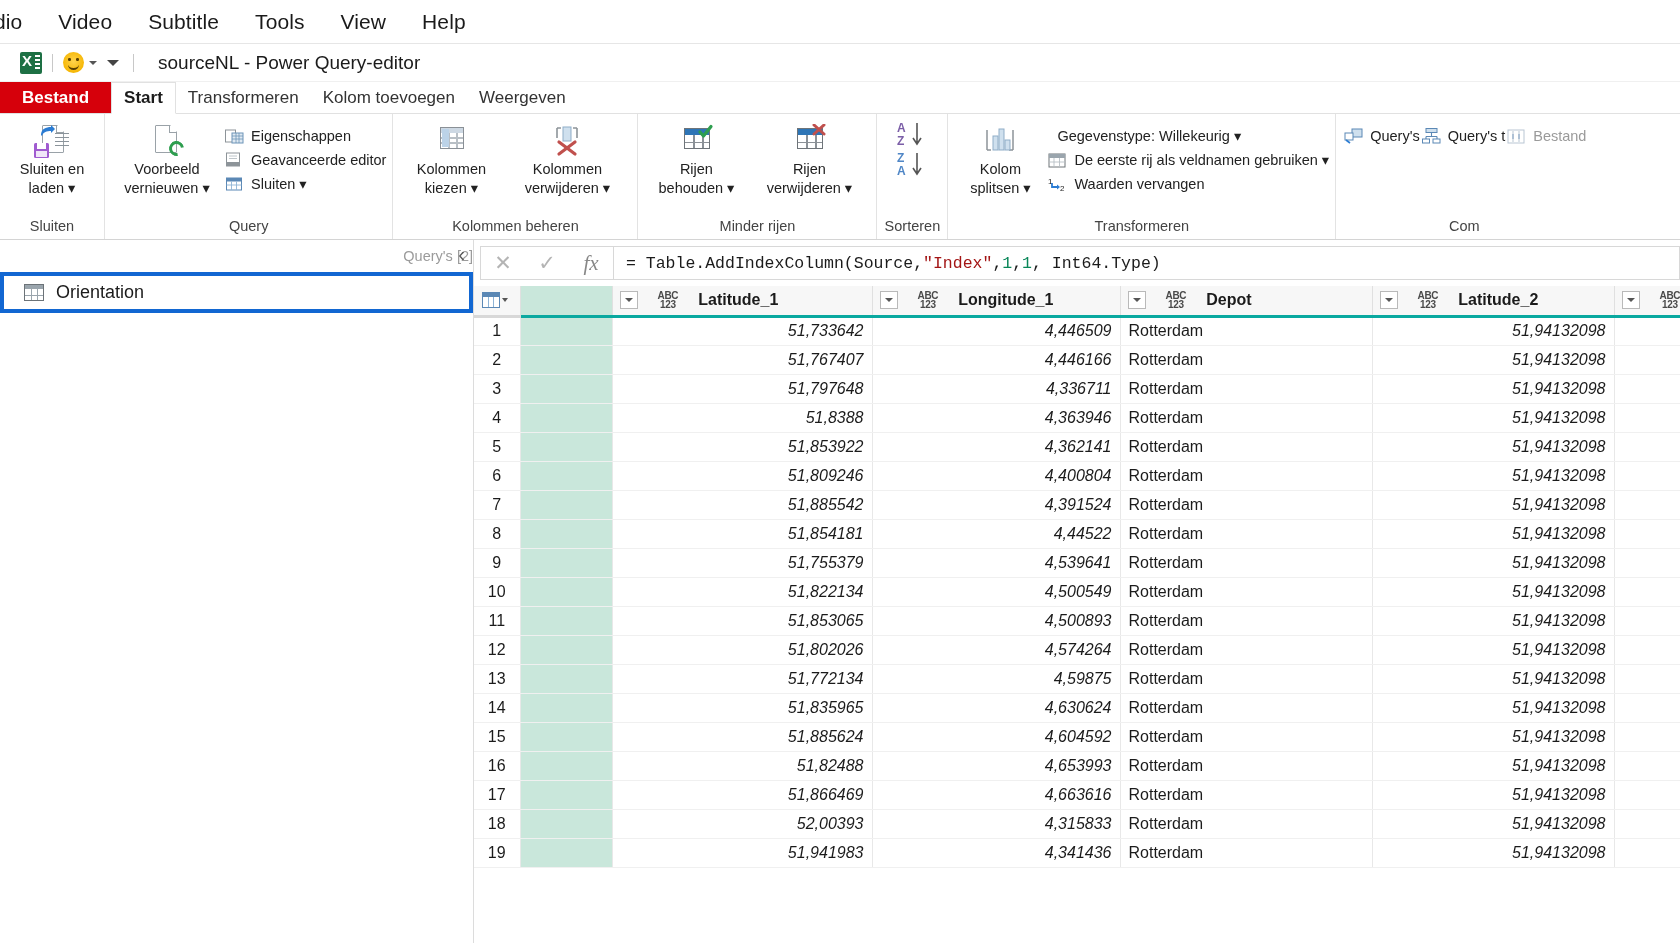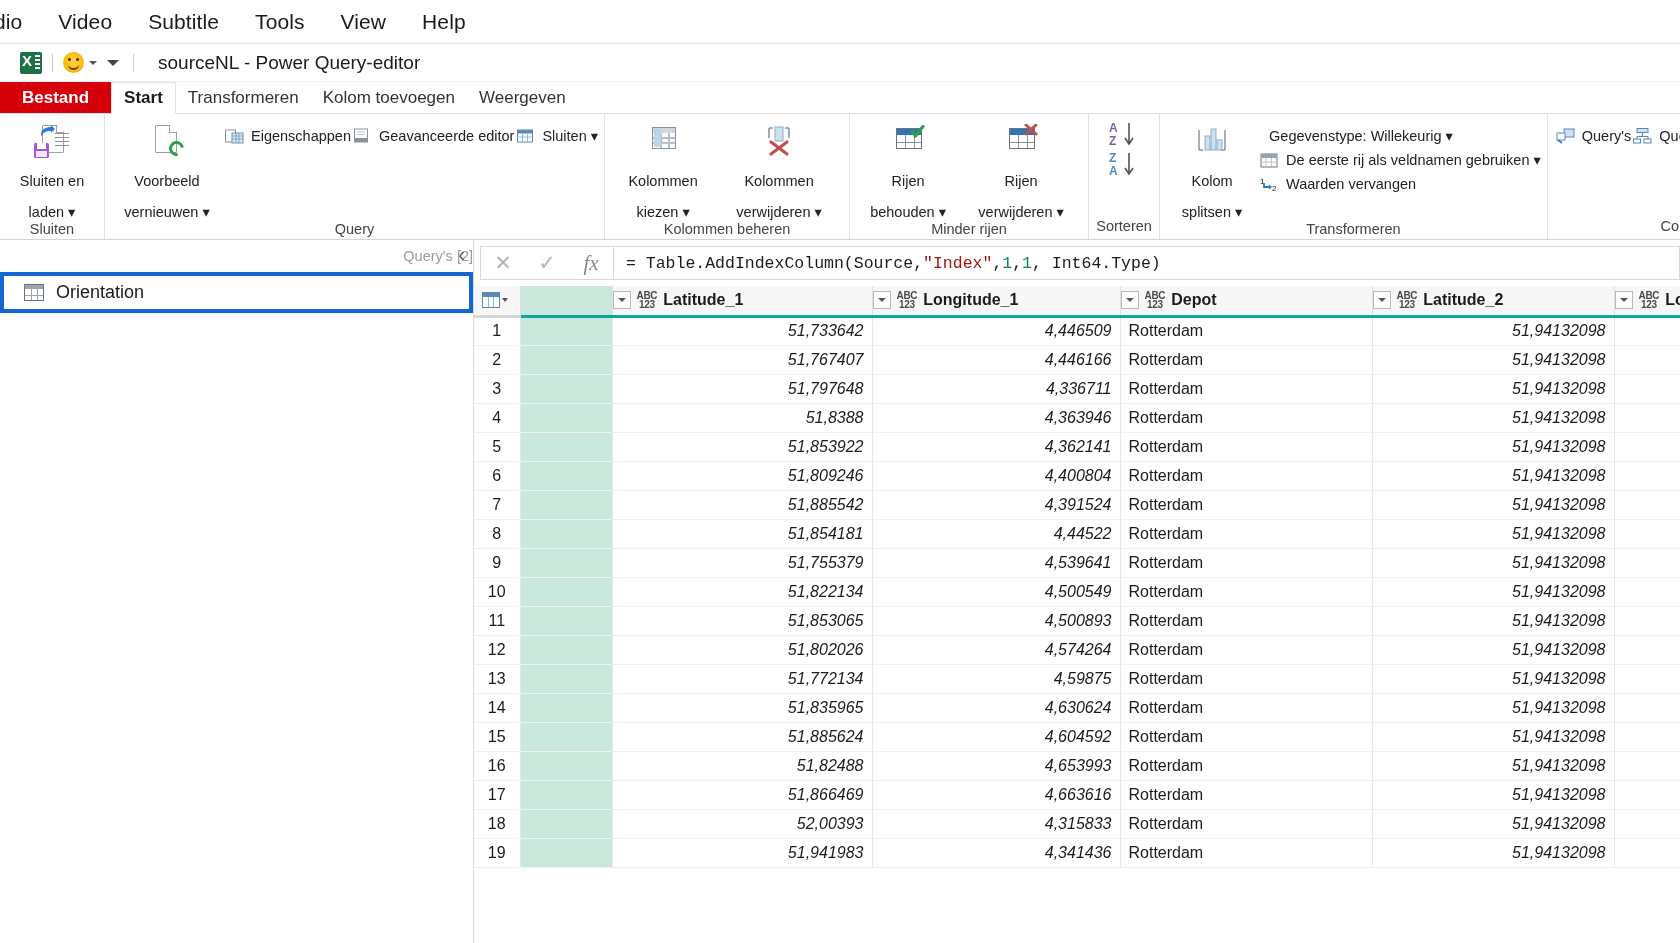--- a/index.html
+++ b/index.html
@@ -171,21 +171,21 @@
     color: #444;
     line-height: 18px;
   }
   .bigbtn {
     width: 92px;
     display: flex; flex-direction: column; align-items: center;
     padding: 4px 2px 0 2px;
     text-align: center;
   }
   .bigbtn .lbl {
-    font-size: 14.5px; color: #222; line-height: 15px; margin-top: 16px;
+    font-size: 14.5px; color: #222; line-height: 15px; margin-top: 4px;
   }
   .ico32 { width: 36px; height: 34px; position: relative; }
 
   .smallrow {
     display: flex; align-items: center;
     height: 24px;
     font-size: 14.5px;
     color: #222;
     white-space: nowrap;
     padding-left: 2px;
@@ -359,21 +359,21 @@
   }
   table.pq th.corner {
     background:#f7f7f7;
     border-bottom: 3px solid #d8d8d8;
     border-right: 1px solid #e0e0e0;
   }
   table.pq th.idx {
     background:#c9e7db;
     border-bottom: 3px solid #0aa9a0;
   }
-  .th-inner { display:flex; align-items:center; gap:6px; }
+  .th-inner { display:flex; align-items:center; padding-left:7px; gap:20px; }
   .th-filter {
     width: 18px; height: 18px;
     border: 1px solid #b9b9b9;
     background: #fff;
     display: flex; align-items:center; justify-content:center;
     flex: none;
   }
   .th-filter i {
     width:0;height:0;border-left:4px solid transparent;border-right:4px solid transparent;
     border-top:4px solid #555; display:block;
@@ -466,21 +466,21 @@
   <div class="rgroup">
     <div class="rgroup-body">
       <div class="bigbtn" style="width:112px">
         <div class="ico32">
           <span class="doc" style="left:6px"></span>
           <span class="refresh-circ"></span>
         </div>
         <div class="lbl">Voorbeeld</div>
         <div class="lbl">vernieuwen ▾</div>
       </div>
-      <div style="display:flex;flex-direction:row;padding-top:4px;">
+      <div style="display:flex;flex-direction:column;padding-top:4px;">
         <div class="smallrow">
           <span class="ico16">
             <svg viewBox="0 0 19 17" width="19" height="17">
                 <rect x="0.5" y="2" width="10" height="12" fill="#fff" stroke="#8d9499"></rect>
                 <rect x="7" y="5" width="11" height="10" fill="#dfe9f2" stroke="#6d94b8"></rect>
                 <path d="M7 8h11M7 11h11M11 5v10M14 5v10" stroke="#6d94b8" stroke-width="0.8"></path>
               </svg>
           </span>
           <span>Eigenschappen</span>
         </div>

